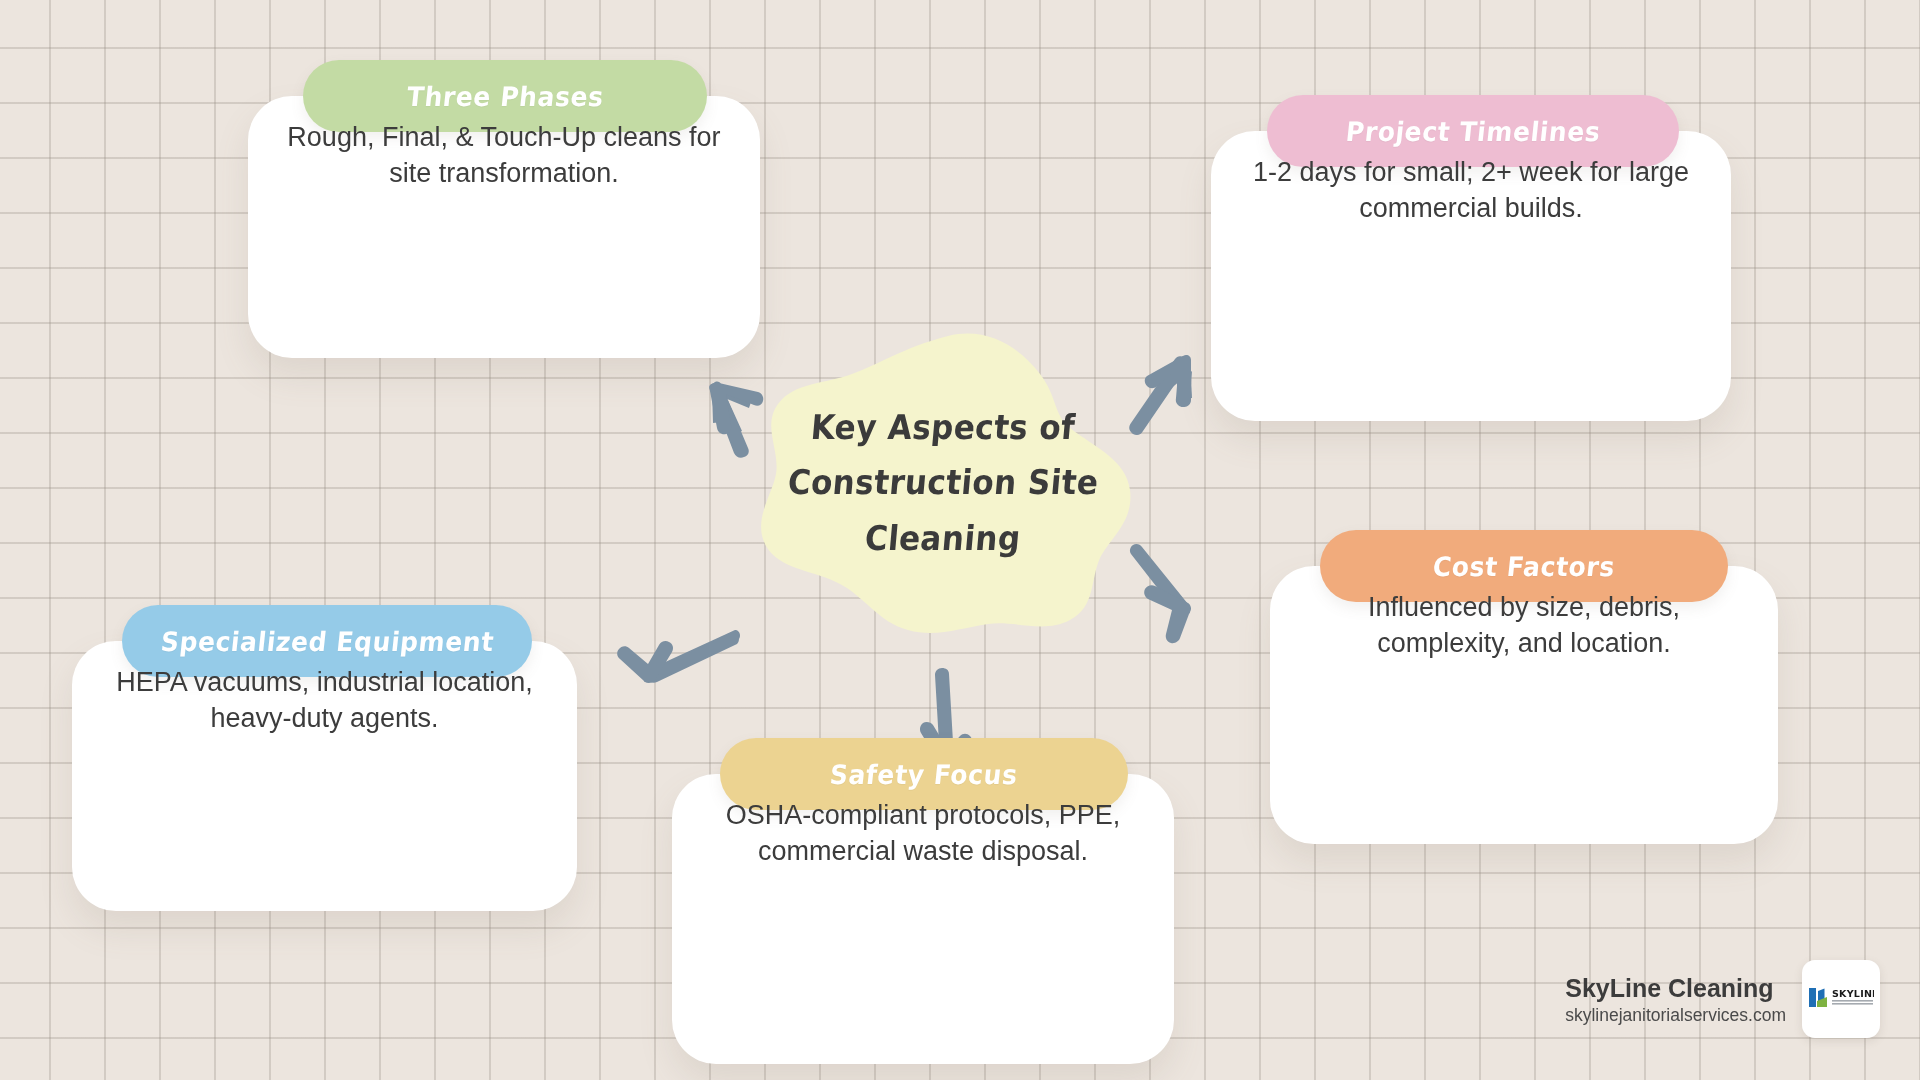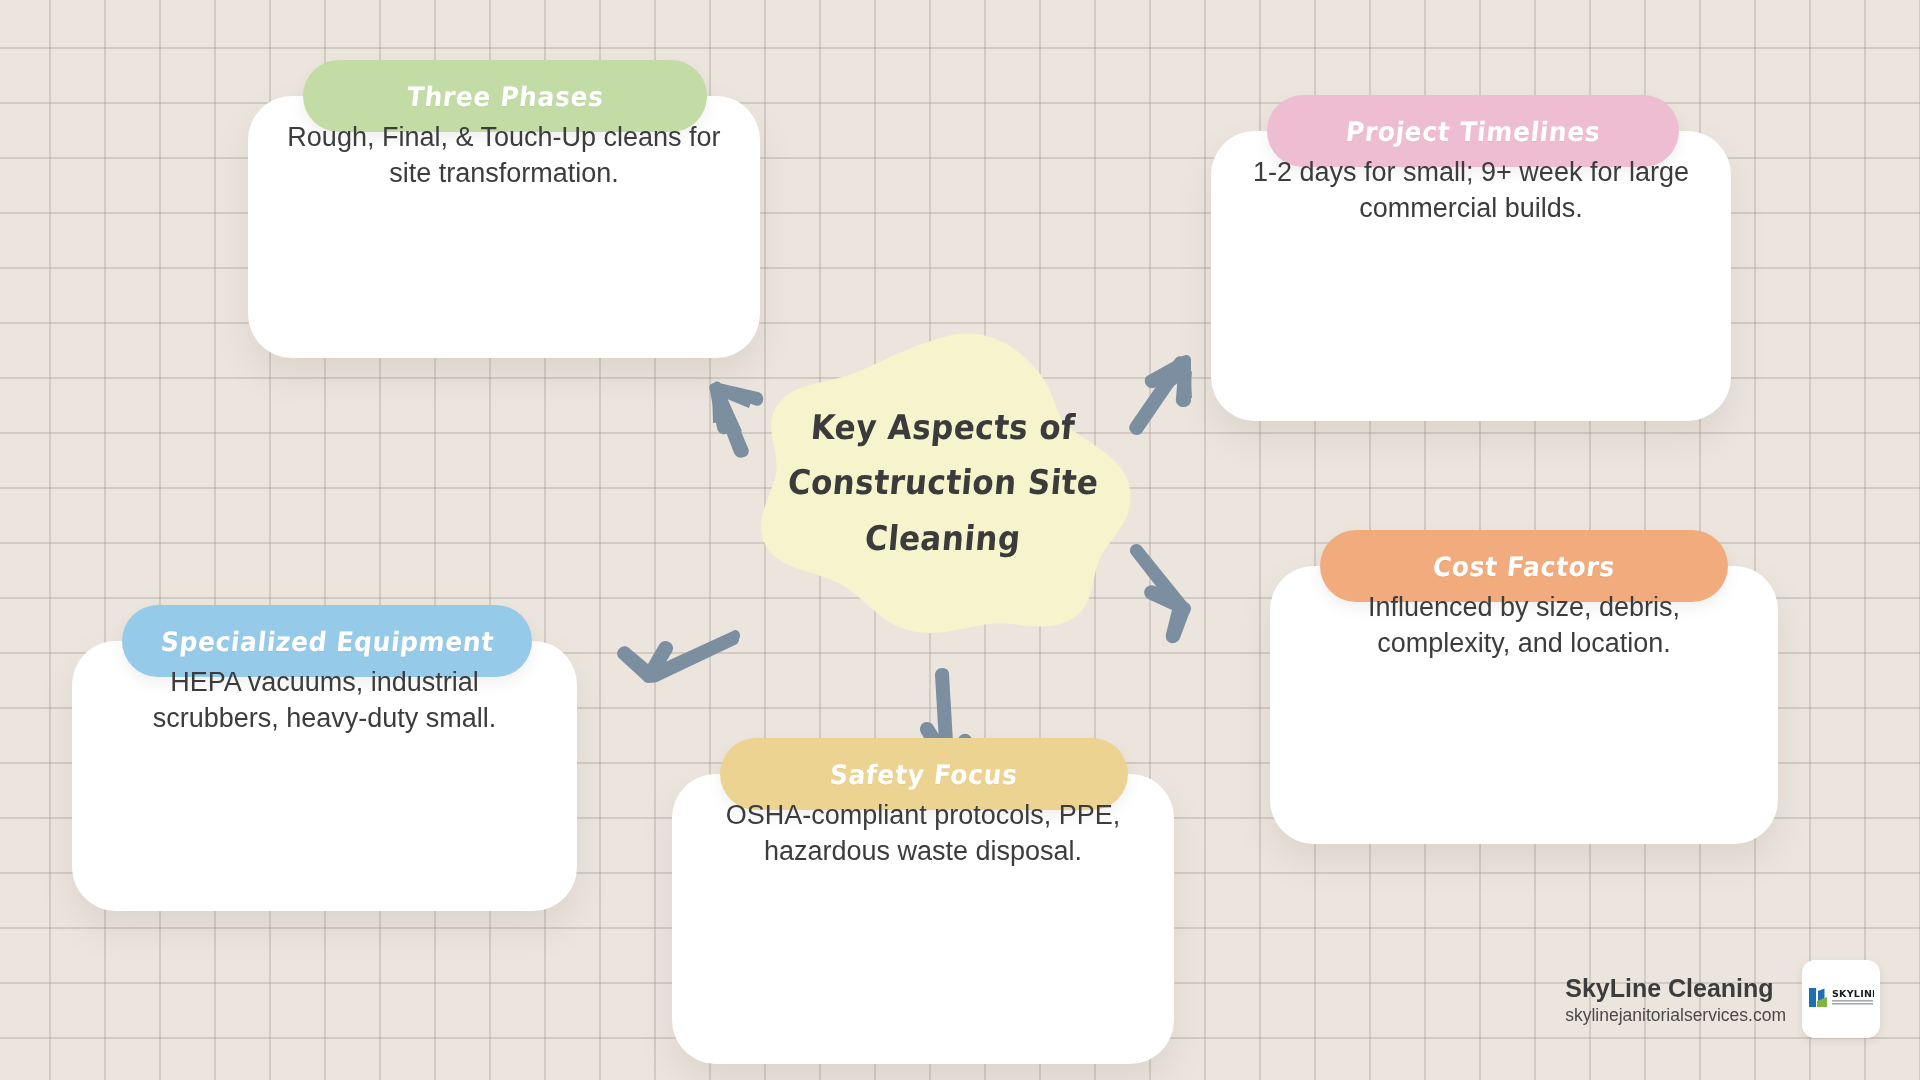--- a/index.html
+++ b/index.html
@@ -224,37 +224,37 @@
       <span class="pill-label">Three Phases</span>
     </div>
     <div class="card-text">Rough, Final, &amp; Touch-Up cleans for site transformation.</div>
   </div>
 
   <div class="card" id="card-project-timelines">
     <div class="card-body"></div>
     <div class="card-pill">
       <span class="pill-label">Project Timelines</span>
     </div>
-    <div class="card-text">1-2 days for small; 9+ week for large commercial builds.</div>
+    <div class="card-text">1-2 days for small; 2+ week for large commercial builds.</div>
   </div>
 
   <div class="card" id="card-specialized-equipment">
     <div class="card-body"></div>
     <div class="card-pill">
       <span class="pill-label">Specialized Equipment</span>
     </div>
-    <div class="card-text">HEPA vacuums, industrial scrubbers, heavy-duty small.</div>
+    <div class="card-text">HEPA vacuums, industrial location, heavy-duty agents.</div>
   </div>
 
   <div class="card" id="card-safety-focus">
     <div class="card-body"></div>
     <div class="card-pill">
       <span class="pill-label">Safety Focus</span>
     </div>
-    <div class="card-text">OSHA-compliant protocols, PPE, hazardous waste disposal.</div>
+    <div class="card-text">OSHA-compliant protocols, PPE, commercial waste disposal.</div>
   </div>
 
   <div class="card" id="card-cost-factors">
     <div class="card-body"></div>
     <div class="card-pill">
       <span class="pill-label">Cost Factors</span>
     </div>
     <div class="card-text">Influenced by size, debris, complexity, and location.</div>
   </div>
 

